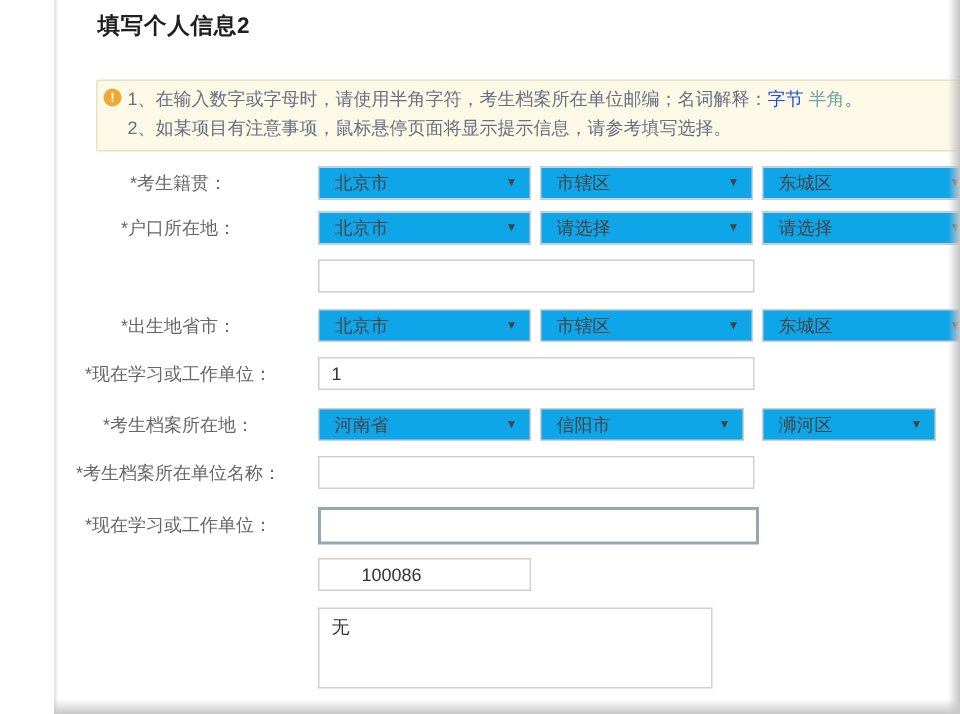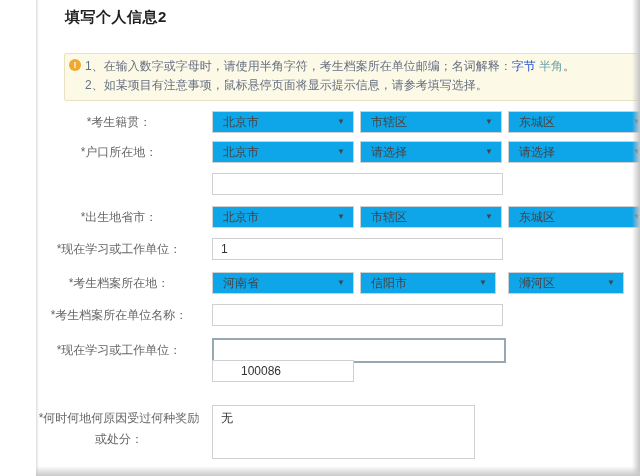--- a/index.html
+++ b/index.html
@@ -142,24 +142,20 @@
     <span class="sel-text">浉河区</span>
     <span class="caret">▼</span>
   </div>
 
   <div class="f-label" style="top:304px">*考生档案所在单位名称：</div>
   <input class="txt" style="left: 176px; top: 304px; width: 291px;" value="">
 
   <div class="f-label" style="top:338px;line-height:25px">*现在学习或工作单位：</div>
   <input class="txt focused" style="left: 176px; top: 338px; width: 294px;" value="">
 
-  <input class="txt" style="left: 176px; top: 360px; width: 142px; padding-left: 28px;" value="100086">
+  <input class="txt" style="left: 176px; top: 372px; width: 142px; padding-left: 28px;" value="100086">
 
-  <div class="f-label" style="top:405px;line-height:21px;padding-top:3px;box-sizing:border-box">
-    <span>*何时何地何原因受过何种奖励</span><br>
-    <span>或处分：</span>
-  </div>
   <textarea class="ta" style="left: 176px; top: 405px; width: 263px; height: 54px;">无</textarea>
 
   <div class="edge-left"></div>
   <div class="edge-right"></div>
   <div class="edge-bottom"></div>
 </div>
 
 </body></html>

